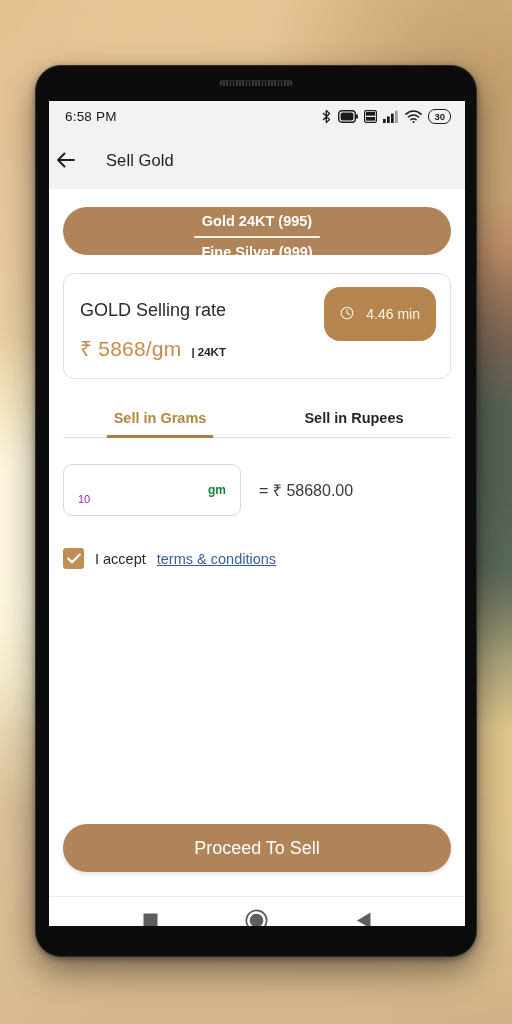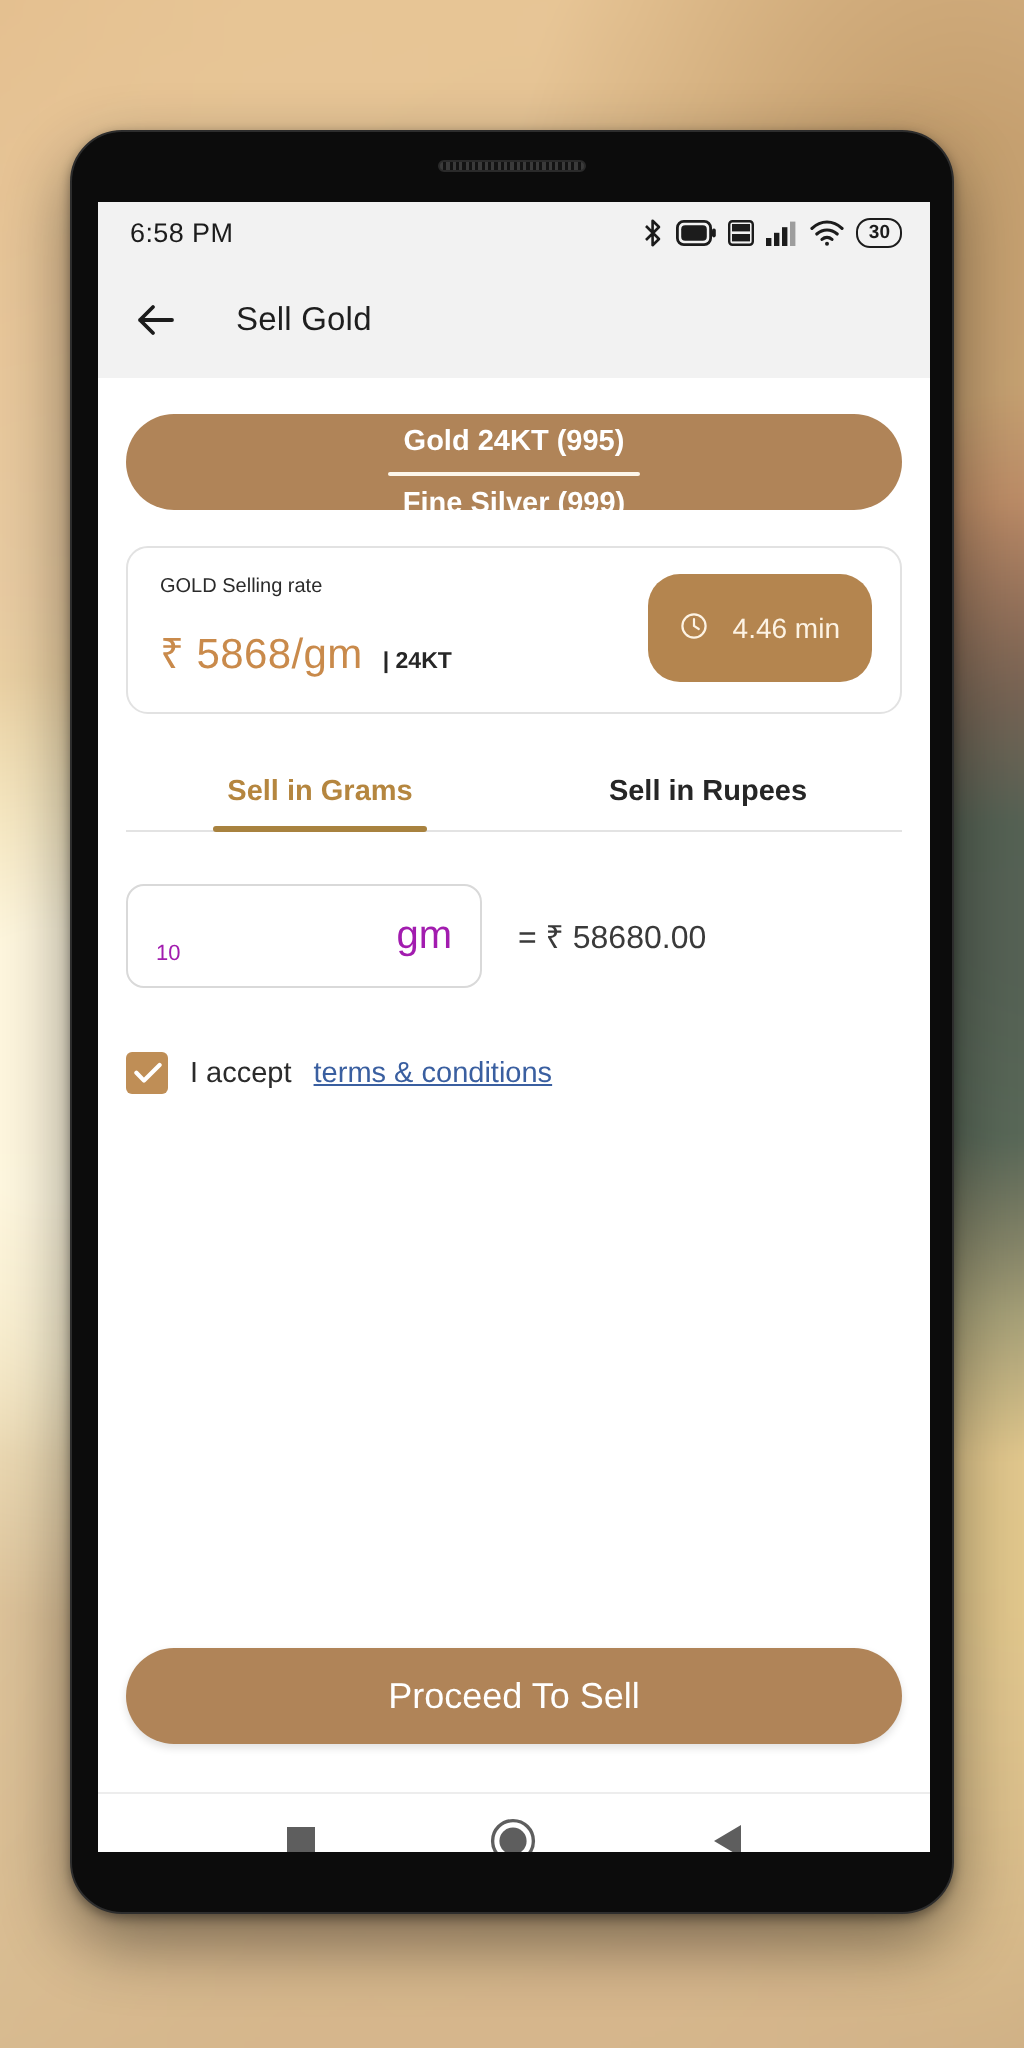--- a/index.html
+++ b/index.html
@@ -90,21 +90,21 @@
     color: #1c1c1c;
     font-weight: 600;
   }
 
   
   #appbar {
     height: 58px;
     background: #f2f2f2;
     display: flex;
     align-items: center;
-    padding-left: 16px;
+    padding-left: 4px;
     box-sizing: border-box;
   }
   #back-arrow { width: 26px; height: 26px; cursor: pointer; }
   #appbar-title {
     margin-left: 27px;
     font-size: 16.5px;
     color: #1e1e1e;
     letter-spacing: .1px;
   }
 
@@ -151,21 +151,21 @@
 
   
   #rate-card {
     margin-top: 18px;
     border: 1px solid #e2e2e2;
     border-radius: 11px;
     padding: 14px 16px 16px;
     position: relative;
     background: #fff;
   }
-  #rate-label { font-size: 10px; color: #2b2b2b; }
+  #rate-label { font-size: 18px; color: #2b2b2b; margin-top: 12px; }
   #timer-pill {
     position: absolute;
     right: 14px;
     top: 13px;
     background: #b4854f;
     border-radius: 16px;
     height: 30px;
     display: flex;
     align-items: center;
     gap: 12px;
@@ -228,21 +228,21 @@
     height: 52px;
     border: 1px solid #d9d9d9;
     border-radius: 9px;
     display: flex;
     align-items: center;
     justify-content: space-between;
     padding: 0 14px;
     box-sizing: border-box;
   }
   #amount-value { font-size: 11px; color: #a21caf; margin-top: 18px; }
-  #amount-unit { font-size: 20px; color: #a21caf; font-weight: normal; }
+  #amount-unit { font-size: 12px; color: #15803d; font-weight: bold; }
   #amount-converted { font-size: 16px; color: #3a3a3a; }
 
   
   #terms-row {
     margin-top: 32px;
     display: flex;
     align-items: center;
     gap: 11px;
   }
   #terms-checkbox {

